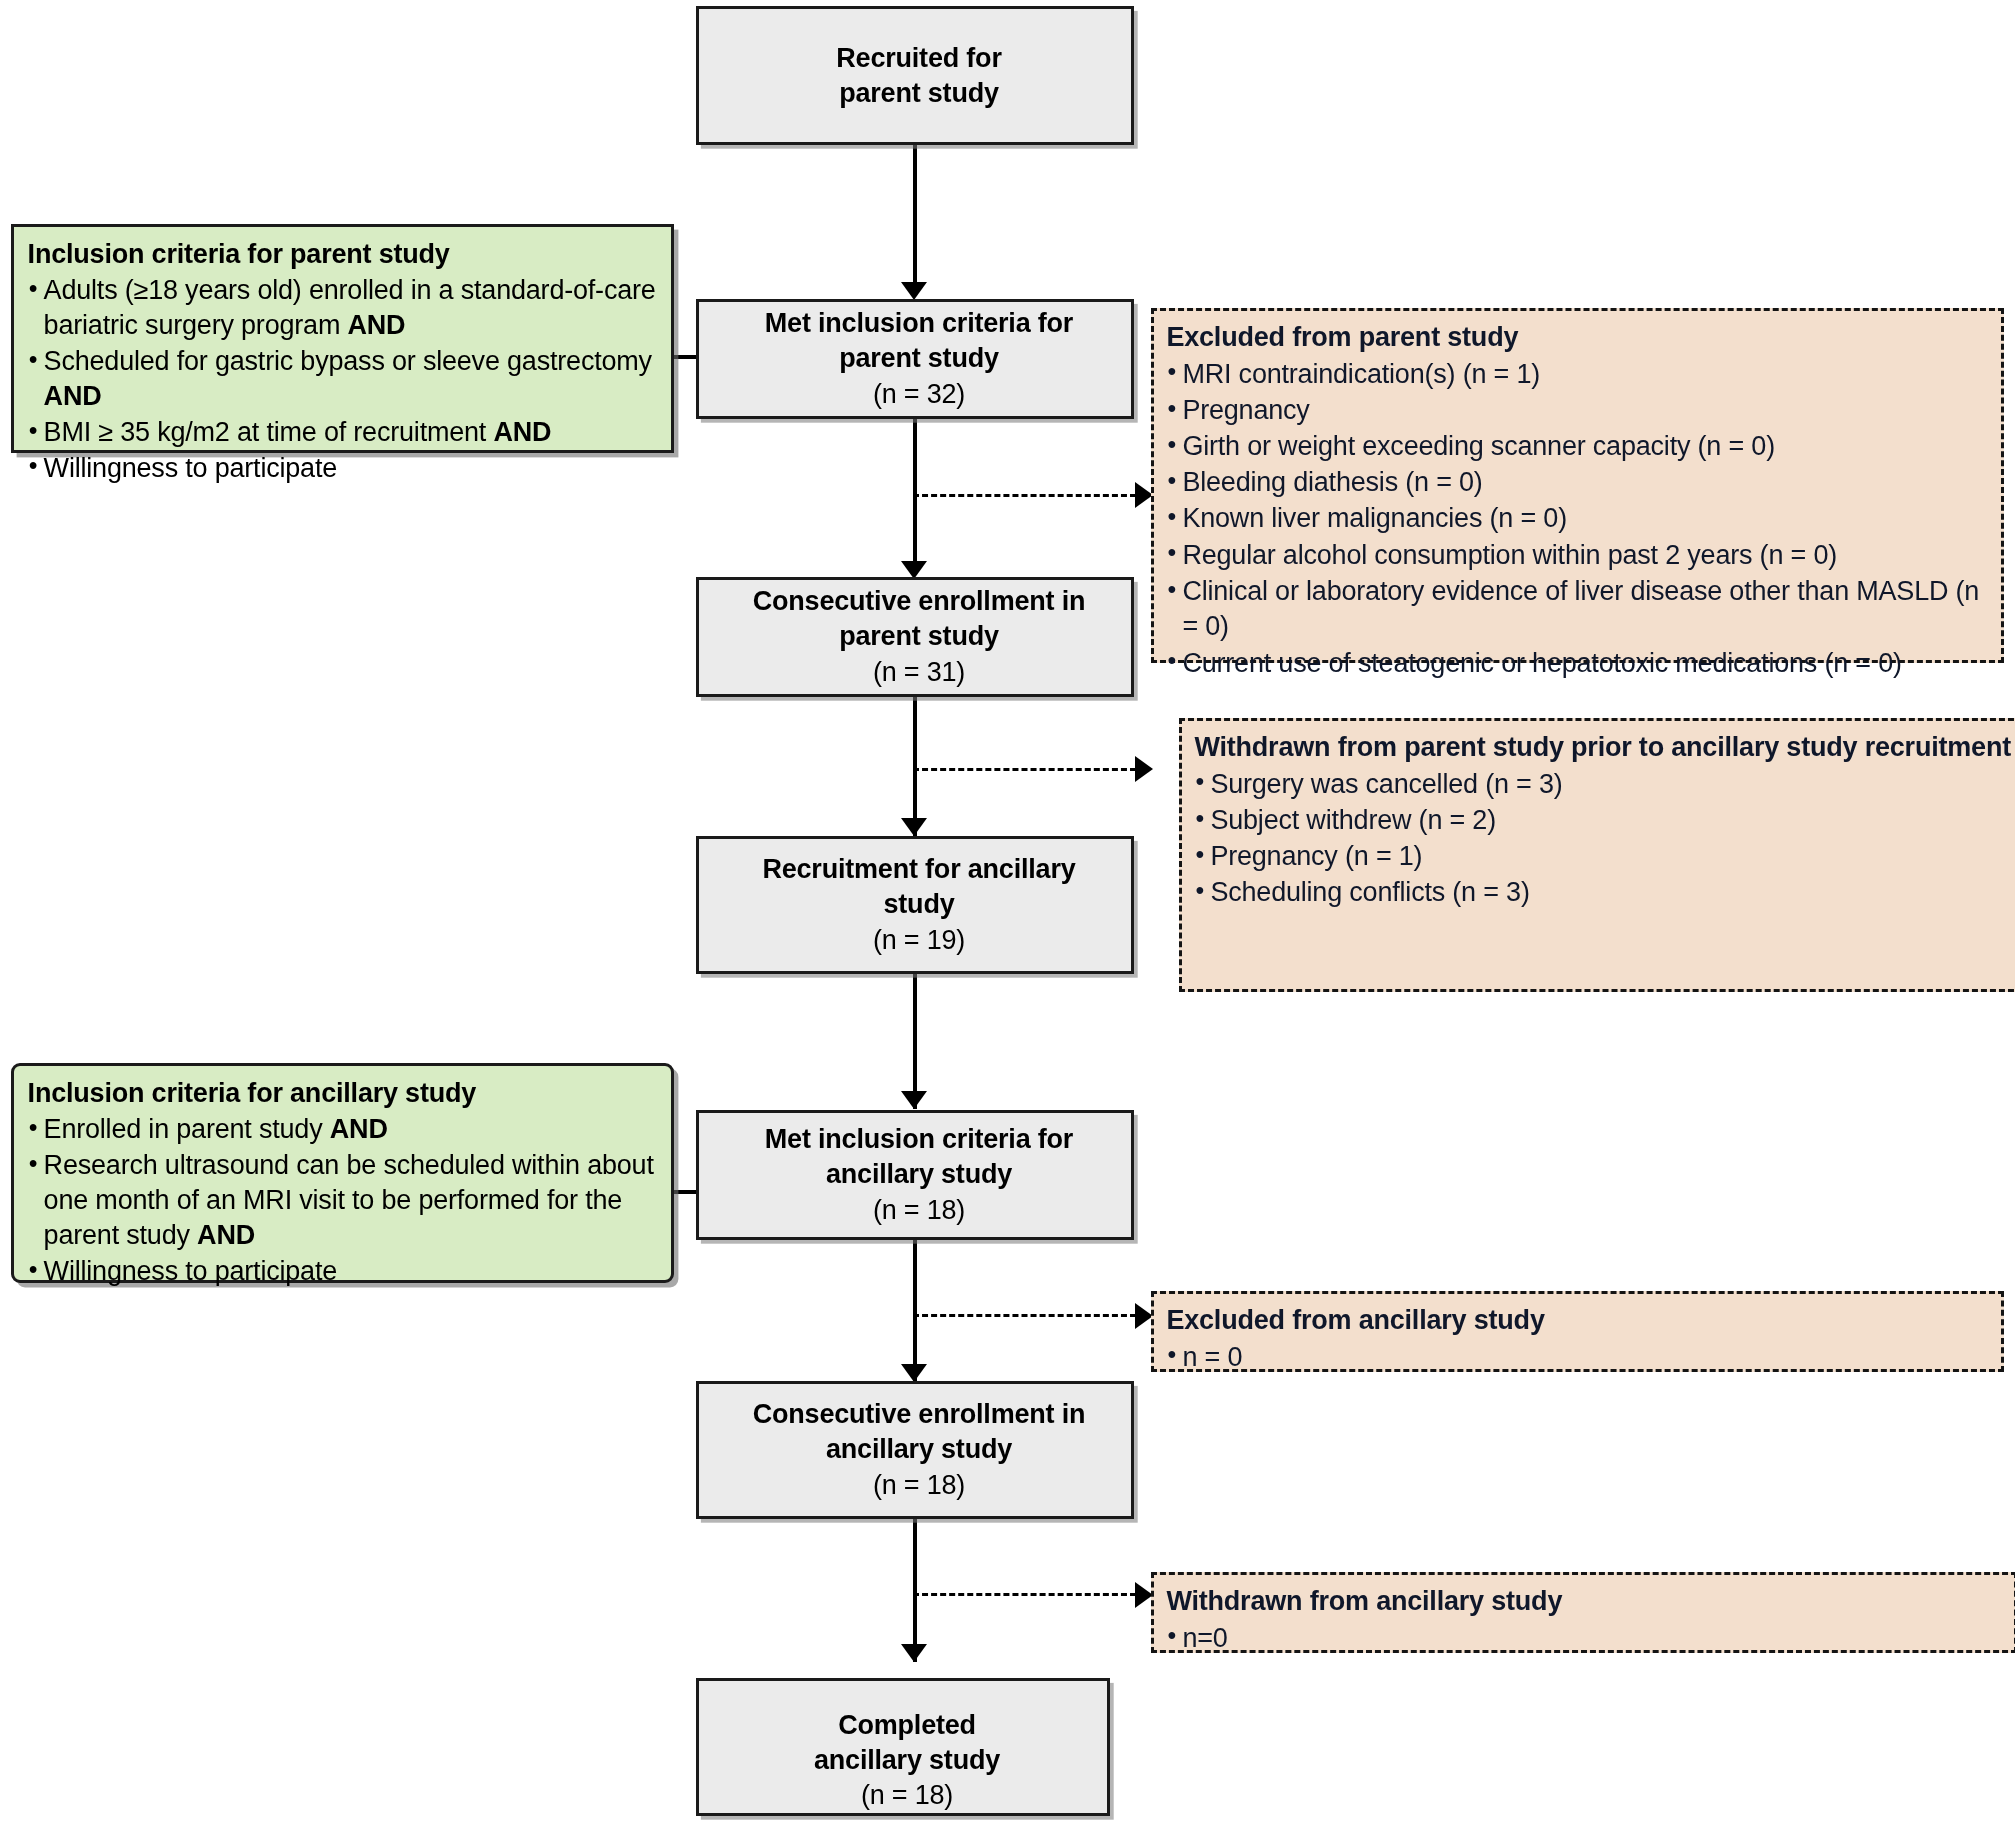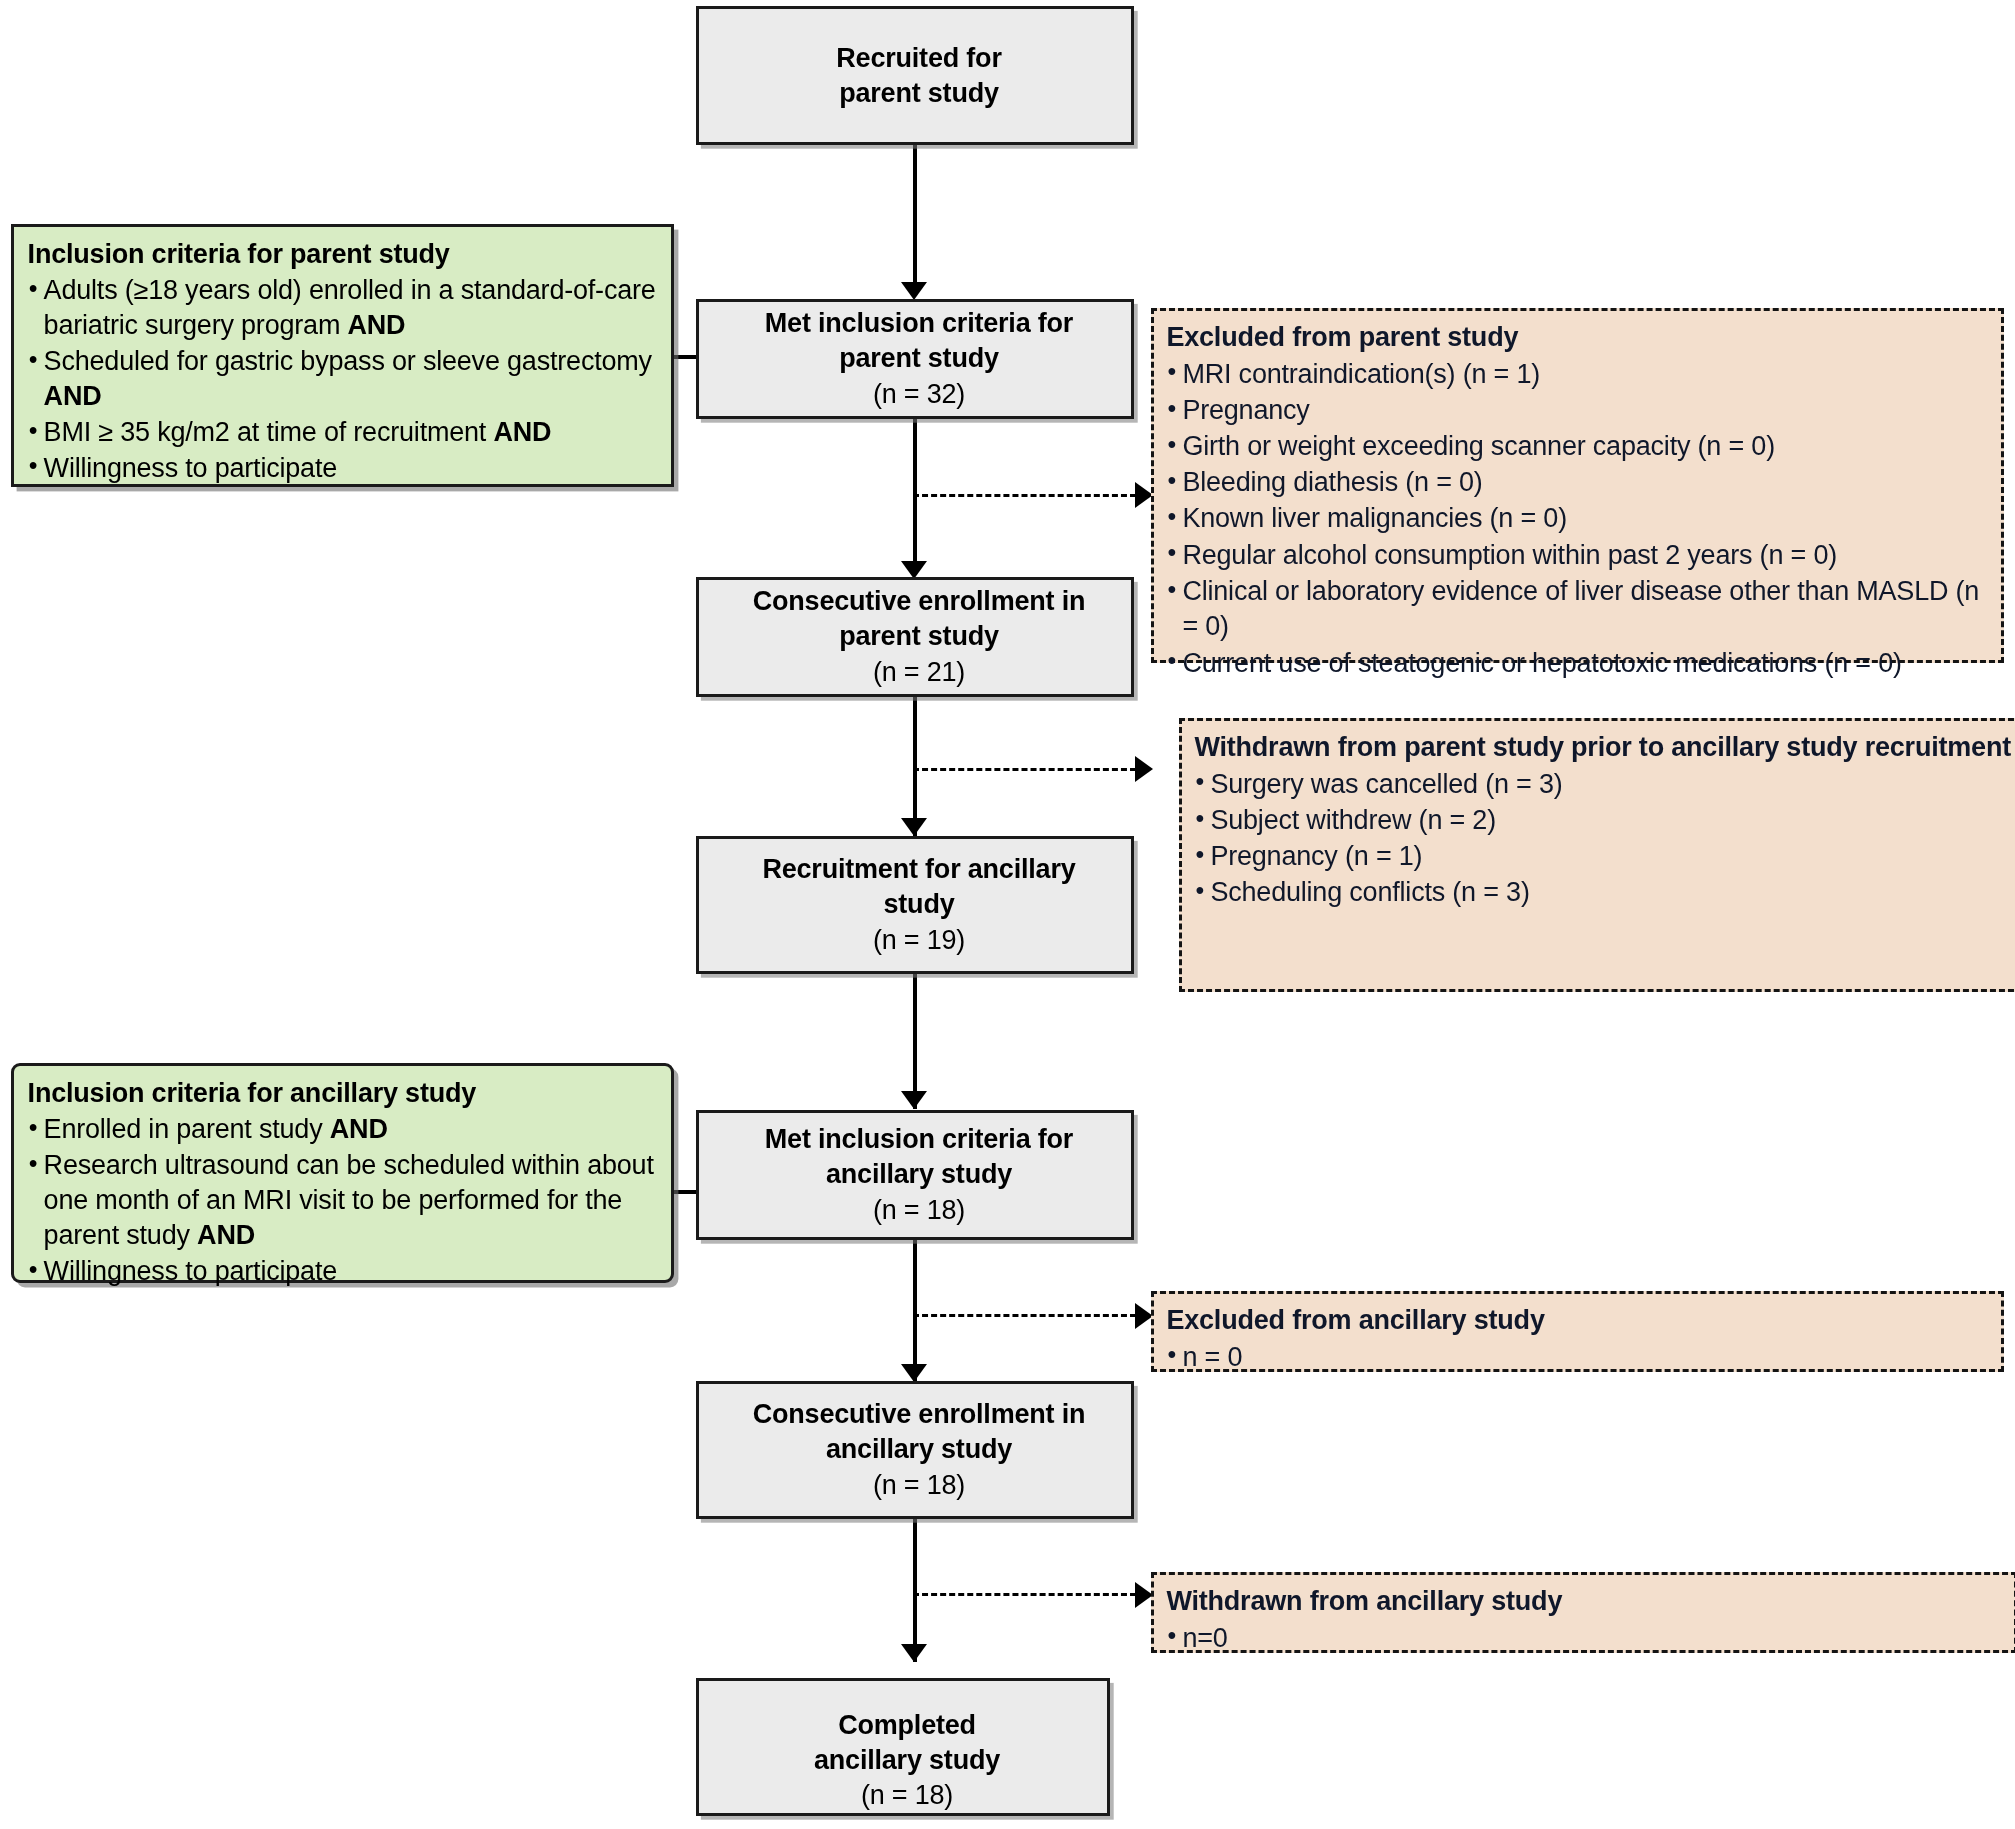--- a/index.html
+++ b/index.html
@@ -165,21 +165,21 @@
 
   <div class="box flow-box" style="left:696px; top:299px; width:438px; height:120px;">
     <span class="ln">Met inclusion criteria for</span>
     <span class="ln">parent study</span>
     <span class="ln count">(n = 32)</span>
   </div>
 
   <div class="box flow-box" style="left:696px; top:577px; width:438px; height:120px;">
     <span class="ln">Consecutive enrollment in</span>
     <span class="ln">parent study</span>
-    <span class="ln count">(n = 21)</span>
+    <span class="ln count">(n = 31)</span>
   </div>
 
   <div class="box flow-box" style="left:696px; top:836px; width:438px; height:138px;">
     <span class="ln">Recruitment for ancillary</span>
     <span class="ln">study</span>
     <span class="ln count">(n = 19)</span>
   </div>
 
   <div class="box flow-box" style="left:696px; top:1110px; width:438px; height:130px;">
     <span class="ln">Met inclusion criteria for</span>
@@ -192,21 +192,21 @@
     <span class="ln">ancillary study</span>
     <span class="ln count">(n = 18)</span>
   </div>
 
   <div class="box flow-box" style="left:696px; top:1678px; width:414px; height:138px;justify-content:flex-end;">
     <span class="ln">Completed</span>
     <span class="ln">ancillary study</span>
     <span class="ln count">(n = 18)</span>
   </div>
 
-  <div class="box criteria-box" style="left:11px; top:224px; width:663px; height:263px;">
+  <div class="box criteria-box" style="left:11px; top:224px; width:663px; height:229px;">
     <span class="hdr">Inclusion criteria for parent study</span>
     <ul class="bullets">
       <li><span>Adults (≥18 years old) enrolled in a standard-of-care bariatric surgery program </span><span class="b">AND</span></li>
       <li><span>Scheduled for gastric bypass or sleeve gastrectomy </span><span class="b">AND</span></li>
       <li><span>BMI ≥ 35 kg/m2 at time of recruitment </span><span class="b">AND</span></li>
       <li><span>Willingness to participate</span><span class="b"></span></li>
     </ul>
   </div>
 
   <div class="box criteria-box" style="left:11px; top:1063px; width:663px; height:220px;border-radius:9px;">

